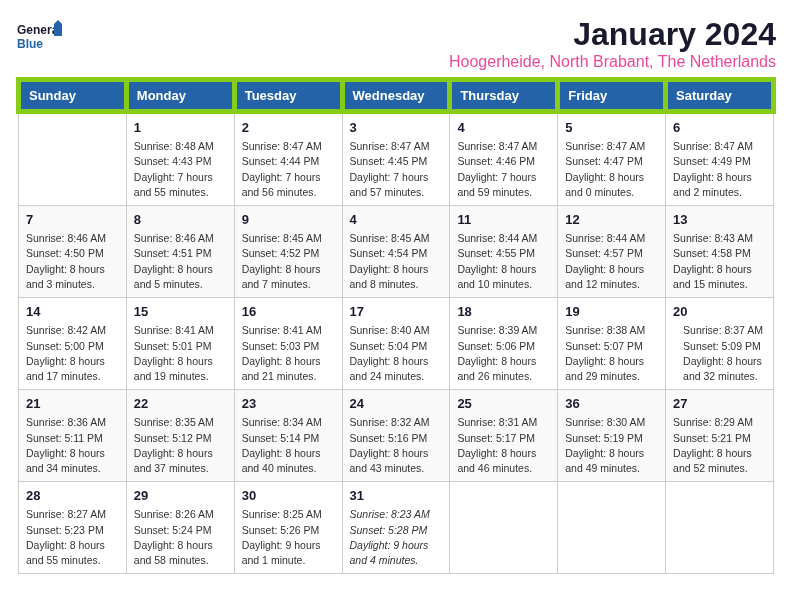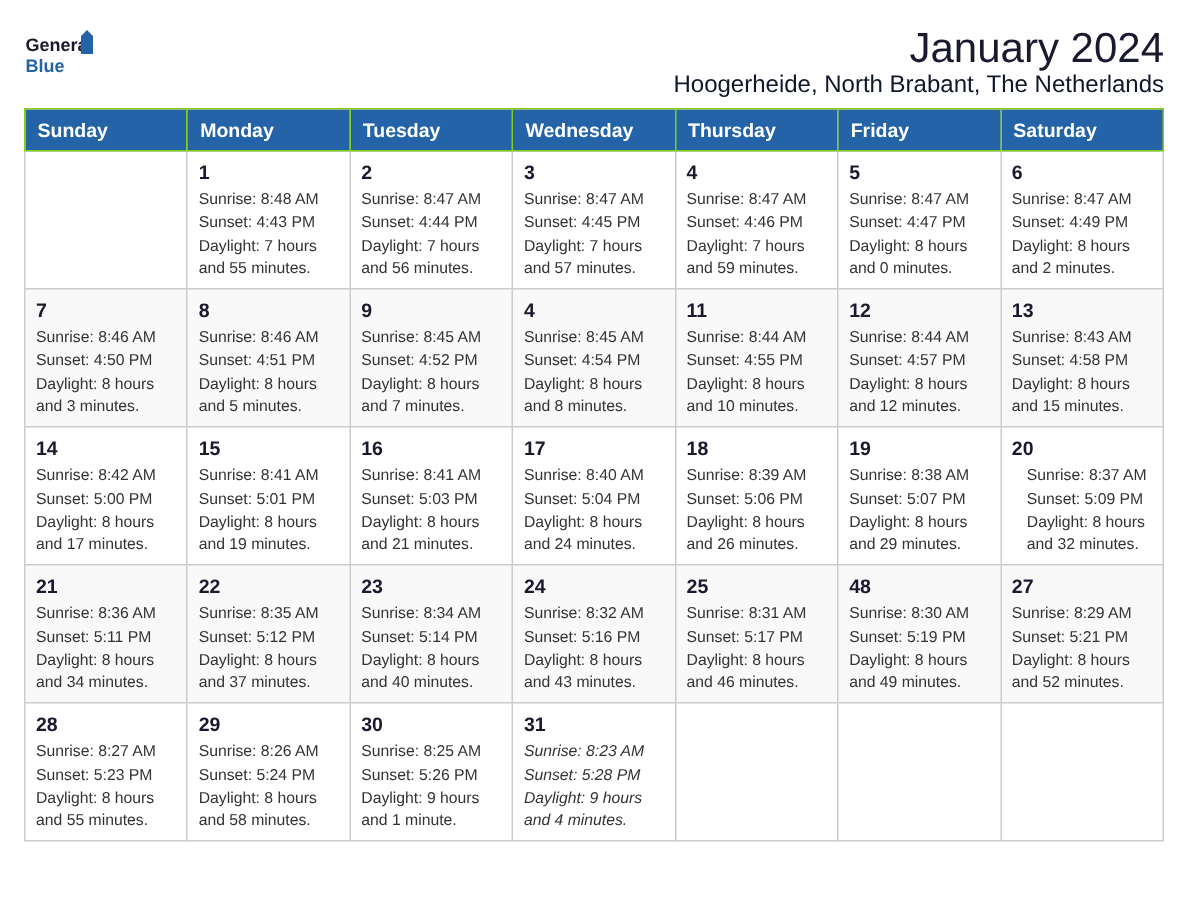--- a/index.html
+++ b/index.html
@@ -18,41 +18,41 @@
     }
     .logo {
       display: flex;
       align-items: center;
       gap: 4px;
     }
     .title-block {
       text-align: right;
     }
     .main-title {
-      font-size: 28px;
-      font-weight: normal;
+      font-size: 32px;
+      font-weight: bold;
       color: #1a1a2e;
     }
     .subtitle {
       font-size: 16px;
-      color: #0f172a;
+      color: #ec4899;
     }
     .calendar-table {
       width: 100%;
       border-collapse: collapse;
       font-size: 11px;
     }
     .calendar-table thead tr th {
       background-color: #2563a8;
       color: #fff;
       text-align: left;
       padding: 6px 8px;
       font-size: 13px;
       font-weight: bold;
-      border: 1px solid #84cc16;
+      border: 5px solid #84cc16;
     }
     .calendar-table tbody tr td {
       vertical-align: top;
       padding: 5px 7px;
       border: 1px solid #ccc;
       width: calc(100% / 7);
       min-height: 80px;
       background: #fff;
       color: #333;
       font-size: 11px;
@@ -285,21 +285,21 @@
 and 43 minutes.</div>
         </td>
         <td>
           <span class="day-number">25</span>
           <div class="day-info" style="white-space: pre-line;">Sunrise: 8:31 AM
 Sunset: 5:17 PM
 Daylight: 8 hours
 and 46 minutes.</div>
         </td>
         <td>
-          <span class="day-number">48</span>
+          <span class="day-number">36</span>
           <div class="day-info" style="white-space: pre-line;">Sunrise: 8:30 AM
 Sunset: 5:19 PM
 Daylight: 8 hours
 and 49 minutes.</div>
         </td>
         <td>
           <span class="day-number">27</span>
           <div class="day-info" style="white-space: pre-line;">Sunrise: 8:29 AM
 Sunset: 5:21 PM
 Daylight: 8 hours

